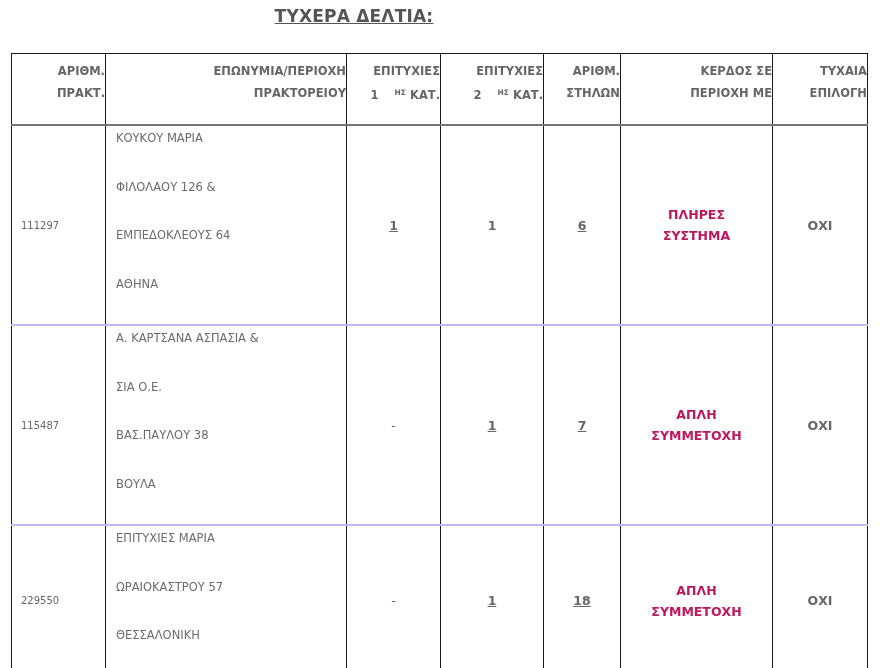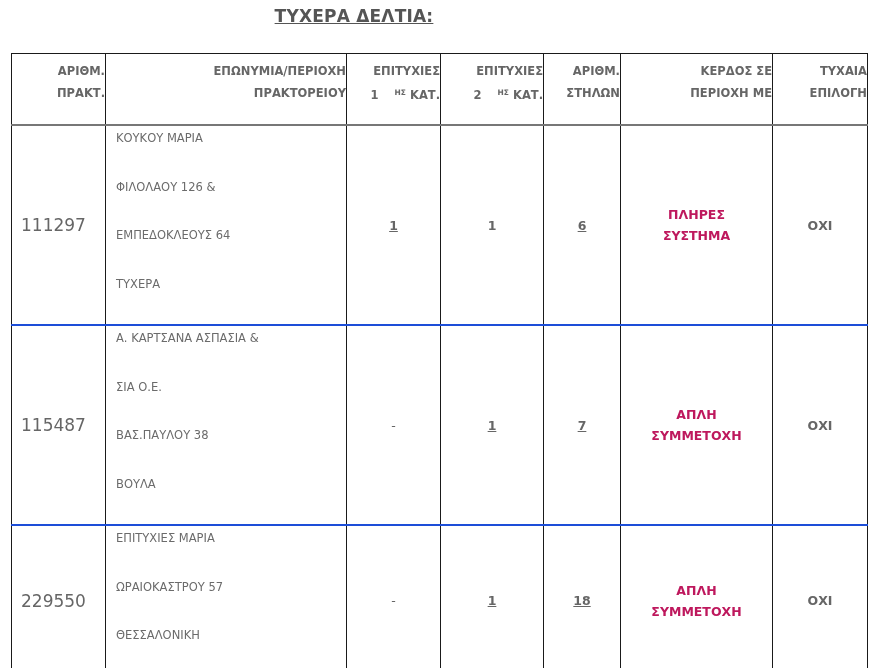--- a/index.html
+++ b/index.html
@@ -5,26 +5,26 @@
   html, body { margin: 0; padding: 0; background: #ffffff; }
   body { width: 880px; height: 668px; position: relative; overflow: hidden;
          font-family: "DejaVu Sans", "Liberation Sans", sans-serif; color: #6b6b6b; }
   .title { position: absolute; top: 6px; left: 0; width: 708px; text-align: center;
            font-size: 17px; font-weight: bold; color: #555555; text-decoration: underline;
            letter-spacing: 0.2px; }
   table.results { position: absolute; top: 53px; left: 11px; width: 856px;
                   border-collapse: collapse; table-layout: fixed; }
   table.results td, table.results th { border: 1px solid #1a1a1a; padding: 0; }
   table.results tr.header-row th { border-bottom: 2px solid #777; }
-  table.results tr.data-row td { border-bottom: 2px solid #1d4ed8; }
+  table.results tr.data-row td { border-bottom: 2px solid #c4b5fd; }
   table.results tr.data-row:last-child td { border-bottom: 1px solid #1a1a1a; }
   th { font-size: 11.5px; font-weight: bold; color: #666; line-height: 22px;
        vertical-align: top; padding-top: 6px !important; height: 64px; text-align: right; }
   th sup { font-size: 7.5px; vertical-align: 4px; padding-left: 16px; }
-  td.code { font-size: 17px; color: #666; padding-left: 9px !important; text-align: left; }
+  td.code { font-size: 10px; color: #666; padding-left: 9px !important; text-align: left; }
   td.agency { font-size: 11.5px; color: #6b6b6b; padding-left: 10px !important; vertical-align: top; }
   td.agency .line { line-height: 16px; height: 48.5px; }
   td.center { text-align: center; font-size: 12.5px; font-weight: bold; color: #666; }
   td.center.plain { font-weight: normal; }
   td.kerdos { text-align: center; font-size: 12.5px; font-weight: bold; color: #be185d; line-height: 21px; }
   a.lnk { color: #666; text-decoration: underline; font-weight: bold; }
   .row1 { height: 193px; }
   .row2 { height: 194px; }
   .row3 { height: 146px; }
   .r1 td.agency { padding-top: 4px !important; }
@@ -56,21 +56,21 @@
     <th><span>ΚΕΡΔΟΣ ΣΕ</span><br><span>ΠΕΡΙΟΧΗ ΜΕ</span></th>
     <th><span>ΤΥΧΑΙΑ</span><br><span>ΕΠΙΛΟΓΗ</span></th>
   </tr>
 
   <tr class="data-row row1 r1">
     <td class="code">111297</td>
     <td class="agency">
       <div class="line">ΚΟΥΚΟΥ ΜΑΡΙΑ</div>
       <div class="line">ΦΙΛΟΛΑΟΥ 126 &amp;</div>
       <div class="line">ΕΜΠΕΔΟΚΛΕΟΥΣ 64</div>
-      <div class="line">ΤΥΧΕΡΑ</div>
+      <div class="line">ΑΘΗΝΑ</div>
     </td>
     <td class="center"><a class="lnk">1</a></td>
     <td class="center">1</td>
     <td class="center"><a class="lnk">6</a></td>
     <td class="kerdos"><span>ΠΛΗΡΕΣ</span><br><span>ΣΥΣΤΗΜΑ</span></td>
     <td class="center">ΟΧΙ</td>
   </tr>
 
   <tr class="data-row row2 r2">
     <td class="code">115487</td>

